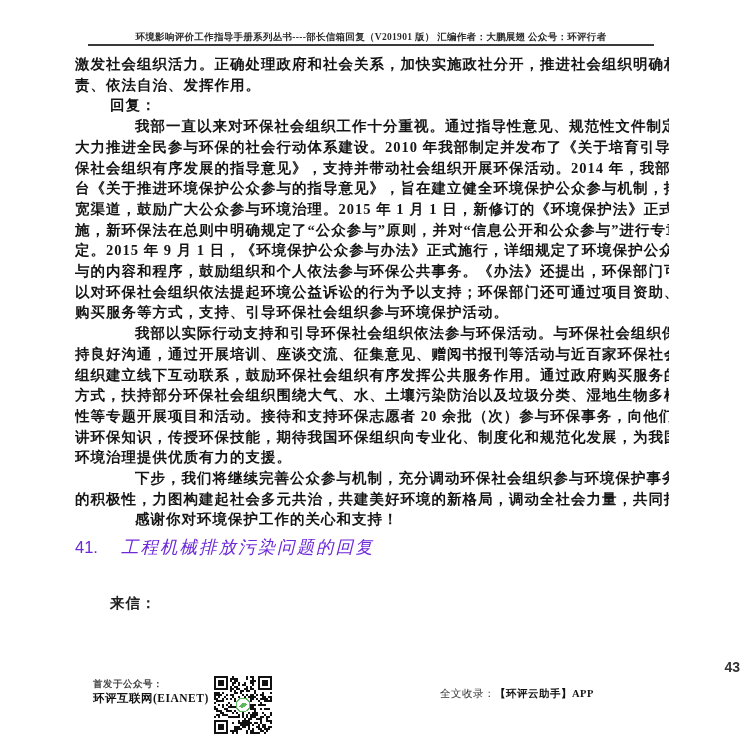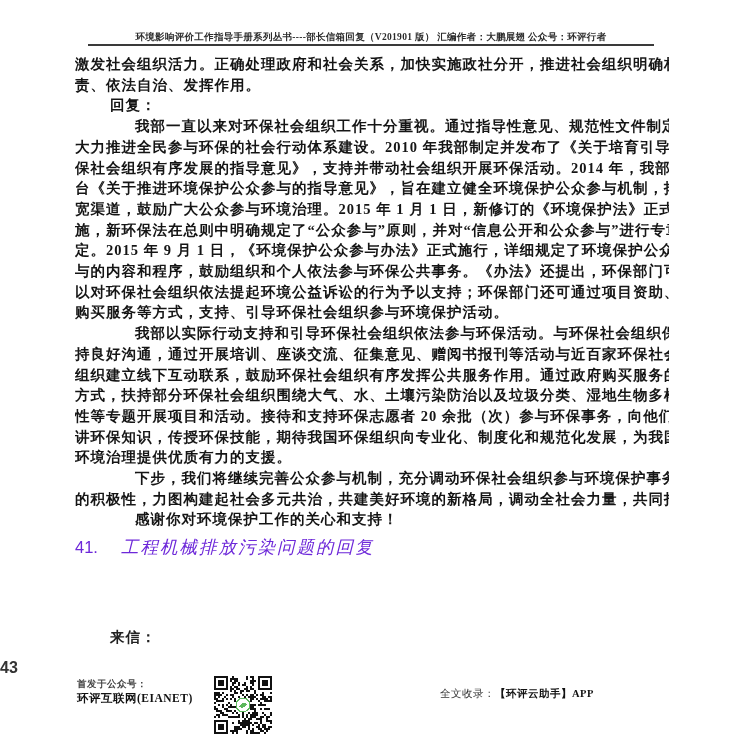--- a/index.html
+++ b/index.html
@@ -28,30 +28,30 @@
   .section-heading {
     position:absolute; top:535px; left:75px; font-size:17.5px;
     font-weight:400; color:#6d28d9; white-space:nowrap;
   }
   .section-heading .sec-num {
     font-family:"Liberation Sans","DejaVu Sans",sans-serif;
     font-size:16.5px; margin-right:23px;
   }
   .section-heading .sec-title { font-style:italic; letter-spacing:2px; }
   .letter-label {
-    position:absolute; top:628px; left:110px; font-size:14.5px;
+    position:absolute; top:594px; left:110px; font-size:14.5px;
     font-weight:700; letter-spacing:1px; color:#222;
   }
   
   .page-number {
-    position:absolute; top:659px; left:0; width:740px; text-align:left;
+    position:absolute; top:659px; left:0; width:740px; text-align:right;
     font-family:"Liberation Sans","DejaVu Sans",sans-serif;
-    font-size:16px; font-weight:700; color:#333;
-  }
-  .footer-left { position:absolute; top:679px; left:77px; line-height:1.25; }
+    font-size:14px; font-weight:700; color:#333;
+  }
+  .footer-left { position:absolute; top:679px; left:93px; line-height:1.25; }
   .footer-left .fl1 { font-size:9.5px; font-weight:700; color:#444; letter-spacing:0.5px; }
   .footer-left .fl2 { font-size:11.5px; font-weight:700; color:#111; letter-spacing:0.5px;text-align:right; }
   .qr-wrap { position:absolute; top:676px; left:212px; width:62px; height:58px; }
   .qr-wrap svg { width:100%; height:100%; display:block; }
   .footer-right {
     position:absolute; top:687px; left:440px; font-size:10.5px; color:#333;
     white-space:nowrap; letter-spacing:0.5px;
   }
   .footer-right .fr-bold { font-weight:700; color:#111; }
 </style>

